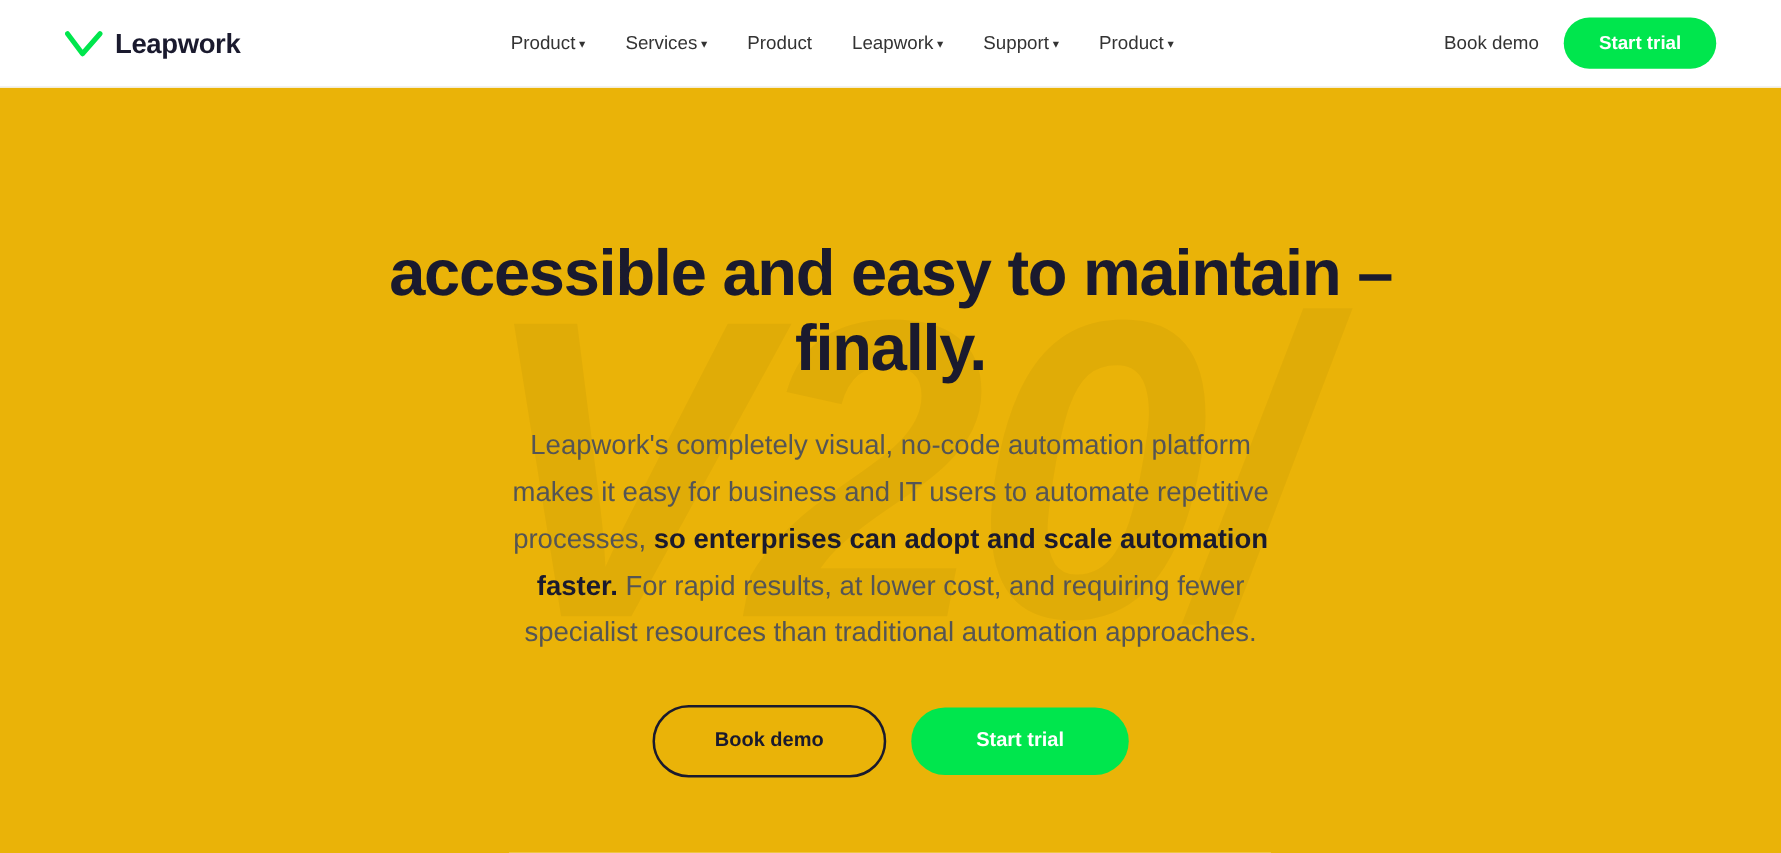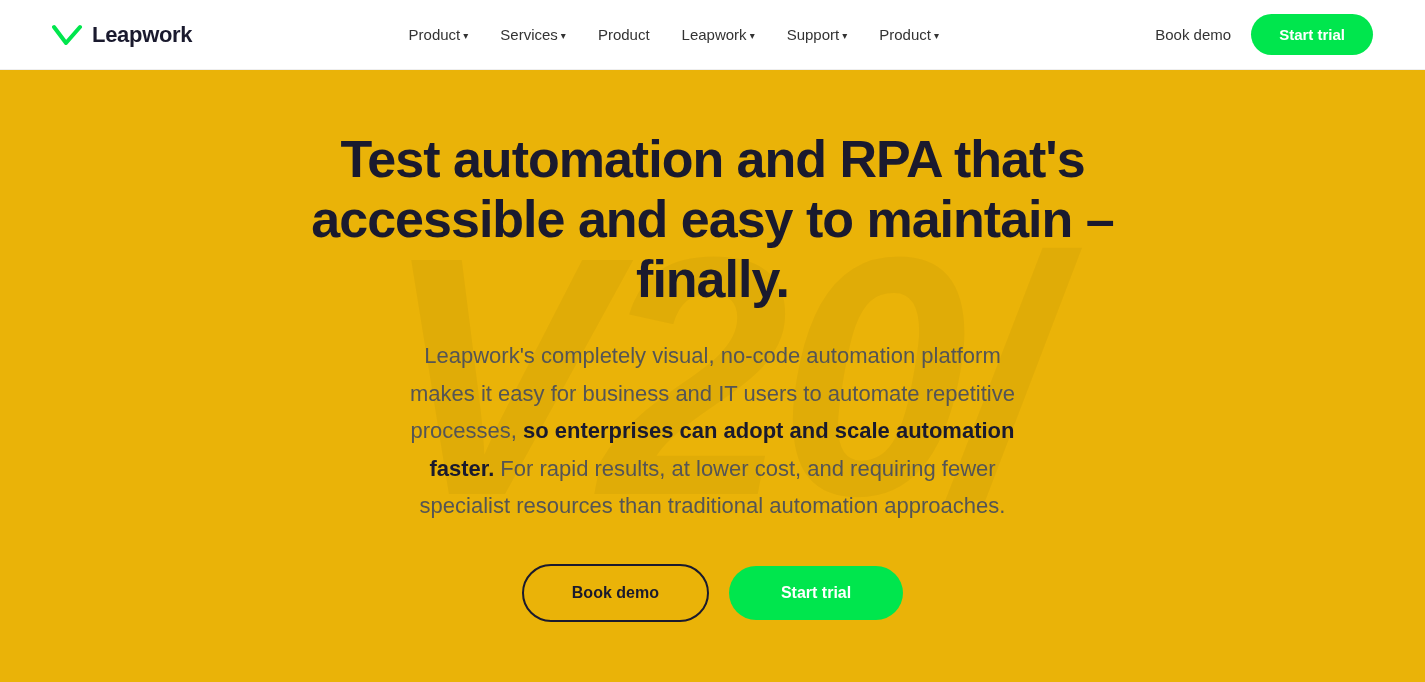--- a/index.html
+++ b/index.html
@@ -219,21 +219,21 @@
   </div>
 </nav>
 
 <section class="hero">
   <div class="hero-bg-text">
     <span>V20/</span>
   </div>
 
   <div class="hero-content">
     <h1 class="hero-headline">
-      <span>Test automation and RPA that's</span><br>
+      <br>
       <span>accessible and easy to maintain – finally.</span>
     </h1>
 
     <p class="hero-subtext">
       <span>Leapwork's completely visual, no-code automation platform makes it easy for business and IT users to automate repetitive processes,&nbsp;</span><strong>so enterprises can adopt and scale automation faster.</strong><span> For rapid results, at lower cost, and requiring fewer specialist resources than traditional automation approaches.</span>
     </p>
 
     <div class="hero-buttons">
       <a href="#" class="btn-book-demo">Book demo</a>
       <a href="#" class="btn-start-trial">Start trial</a>

